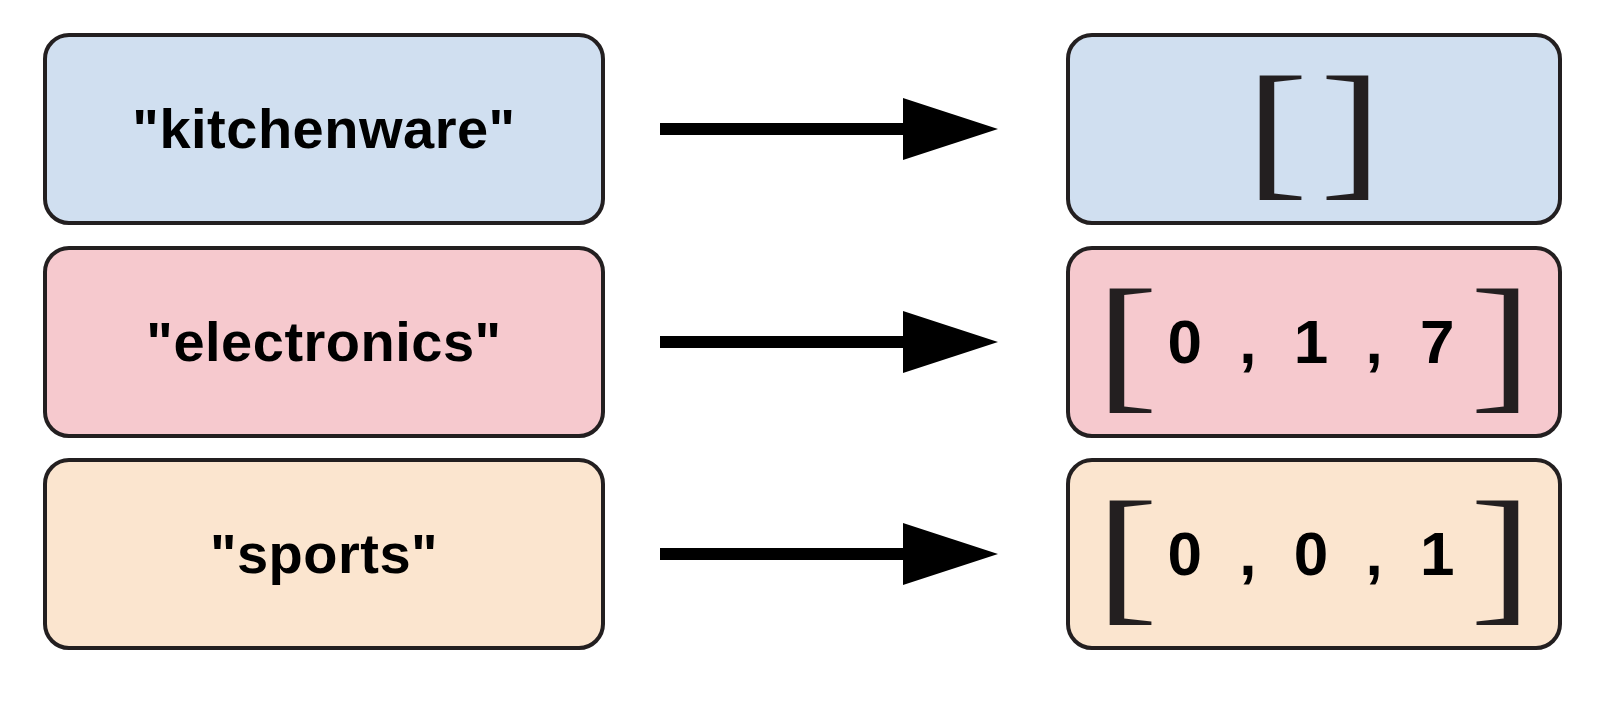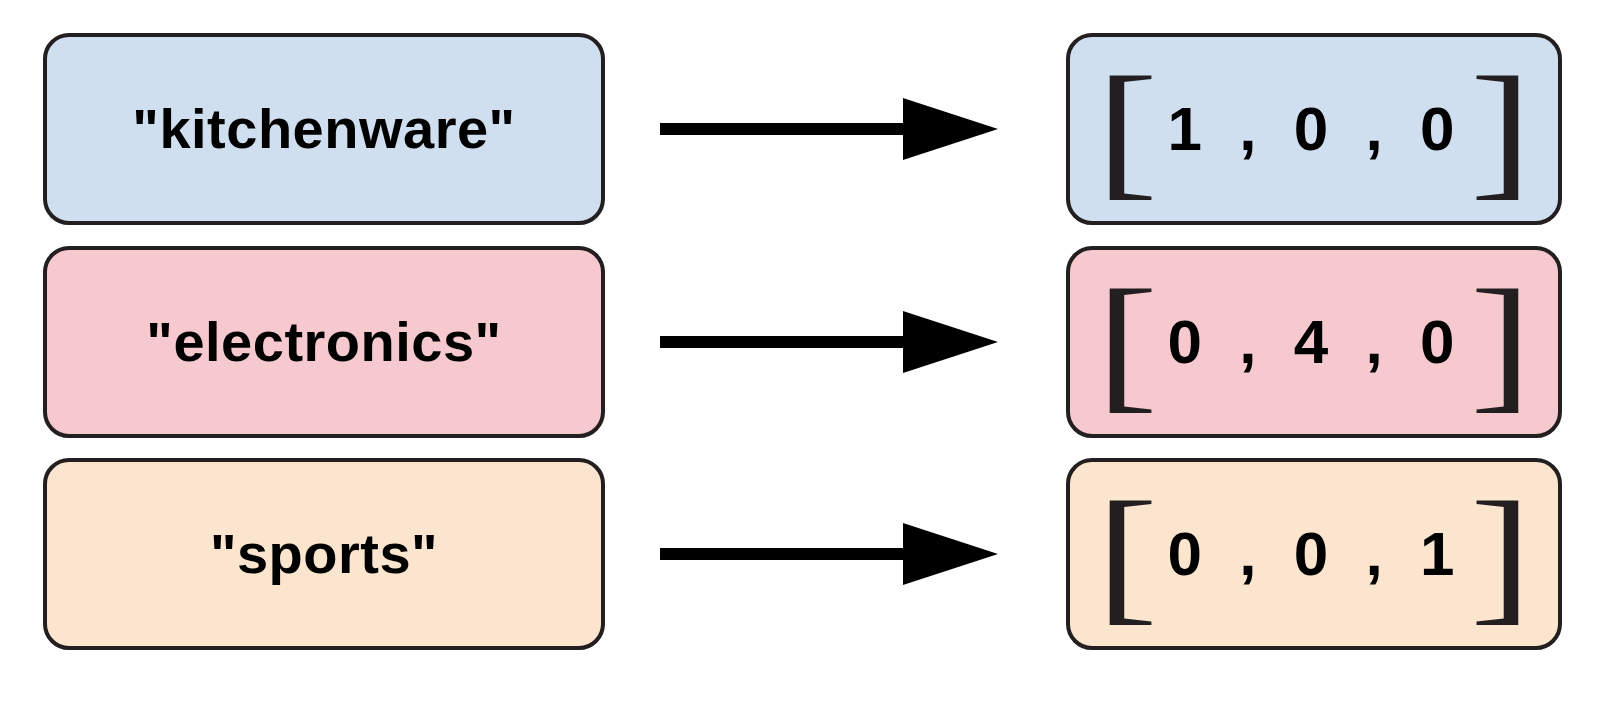--- a/index.html
+++ b/index.html
@@ -125,21 +125,20 @@
     <div class="arrow-wrap">
       <svg class="arrow-svg" width="340" height="70" viewBox="0 0 340 70">
         <rect x="0" y="29" width="262" height="12" fill="#000000"></rect>
         <polygon points="243,4 243,66 338,35" fill="#000000"></polygon>
       </svg>
     </div>
 
     <div class="vec-box" style="background-color: rgb(208, 223, 240); border-color: rgb(35, 31, 32);">
       <div class="vec-inner">
         <span class="bracket bracket-left" style="color: rgb(35, 31, 32);">[</span>
-        <span class="vec-nums" style="color: rgb(0, 0, 0);">1 , 0 , 0</span>
         <span class="bracket bracket-right" style="color: rgb(35, 31, 32);">]</span>
       </div>
     </div>
   </div>
 
   <div class="row row-1">
 
     <div class="cat-box" style="background-color: rgb(246, 201, 206); border-color: rgb(35, 31, 32);">
       <span class="cat-label" style="color: rgb(0, 0, 0);">"electronics"</span>
     </div>
@@ -147,21 +146,21 @@
     <div class="arrow-wrap">
       <svg class="arrow-svg" width="340" height="70" viewBox="0 0 340 70">
         <rect x="0" y="29" width="262" height="12" fill="#000000"></rect>
         <polygon points="243,4 243,66 338,35" fill="#000000"></polygon>
       </svg>
     </div>
 
     <div class="vec-box" style="background-color: rgb(246, 201, 206); border-color: rgb(35, 31, 32);">
       <div class="vec-inner">
         <span class="bracket bracket-left" style="color: rgb(35, 31, 32);">[</span>
-        <span class="vec-nums" style="color: rgb(0, 0, 0);">0 , 4 , 0</span>
+        <span class="vec-nums" style="color: rgb(0, 0, 0);">0 , 1 , 7</span>
         <span class="bracket bracket-right" style="color: rgb(35, 31, 32);">]</span>
       </div>
     </div>
   </div>
 
   <div class="row row-2">
 
     <div class="cat-box" style="background-color: rgb(251, 229, 207); border-color: rgb(35, 31, 32);">
       <span class="cat-label" style="color: rgb(0, 0, 0);">"sports"</span>
     </div>

